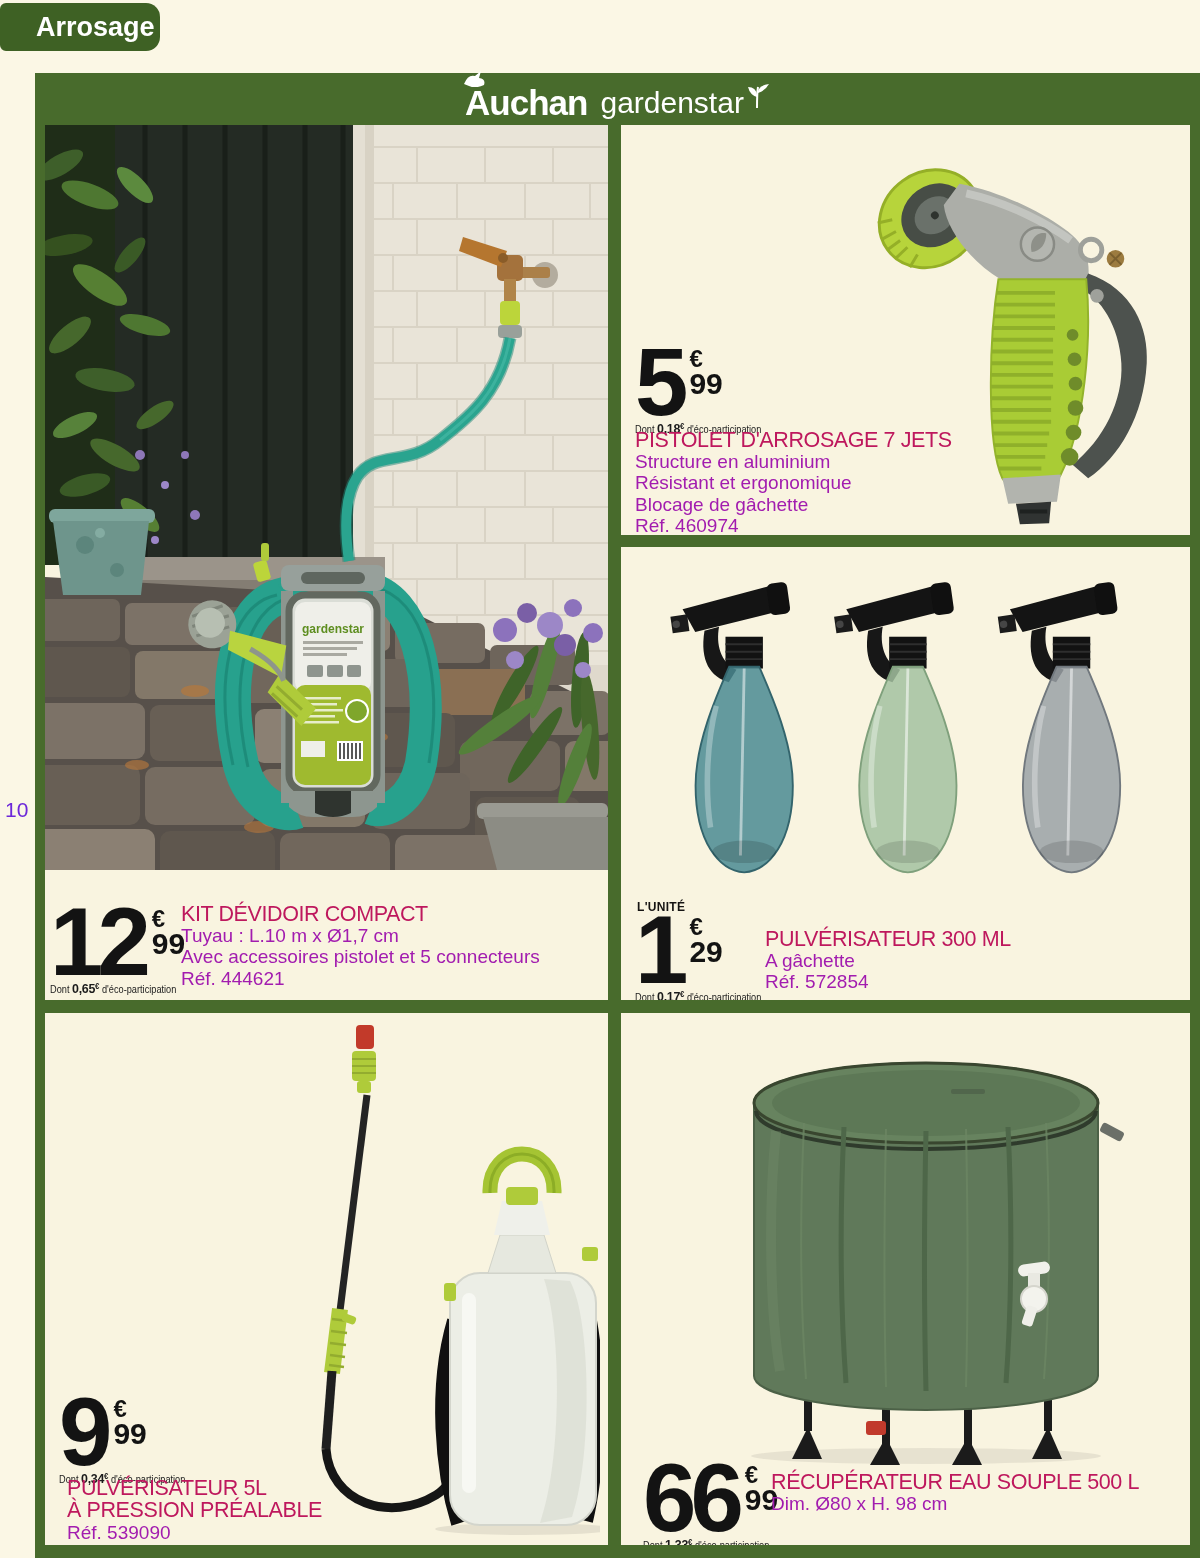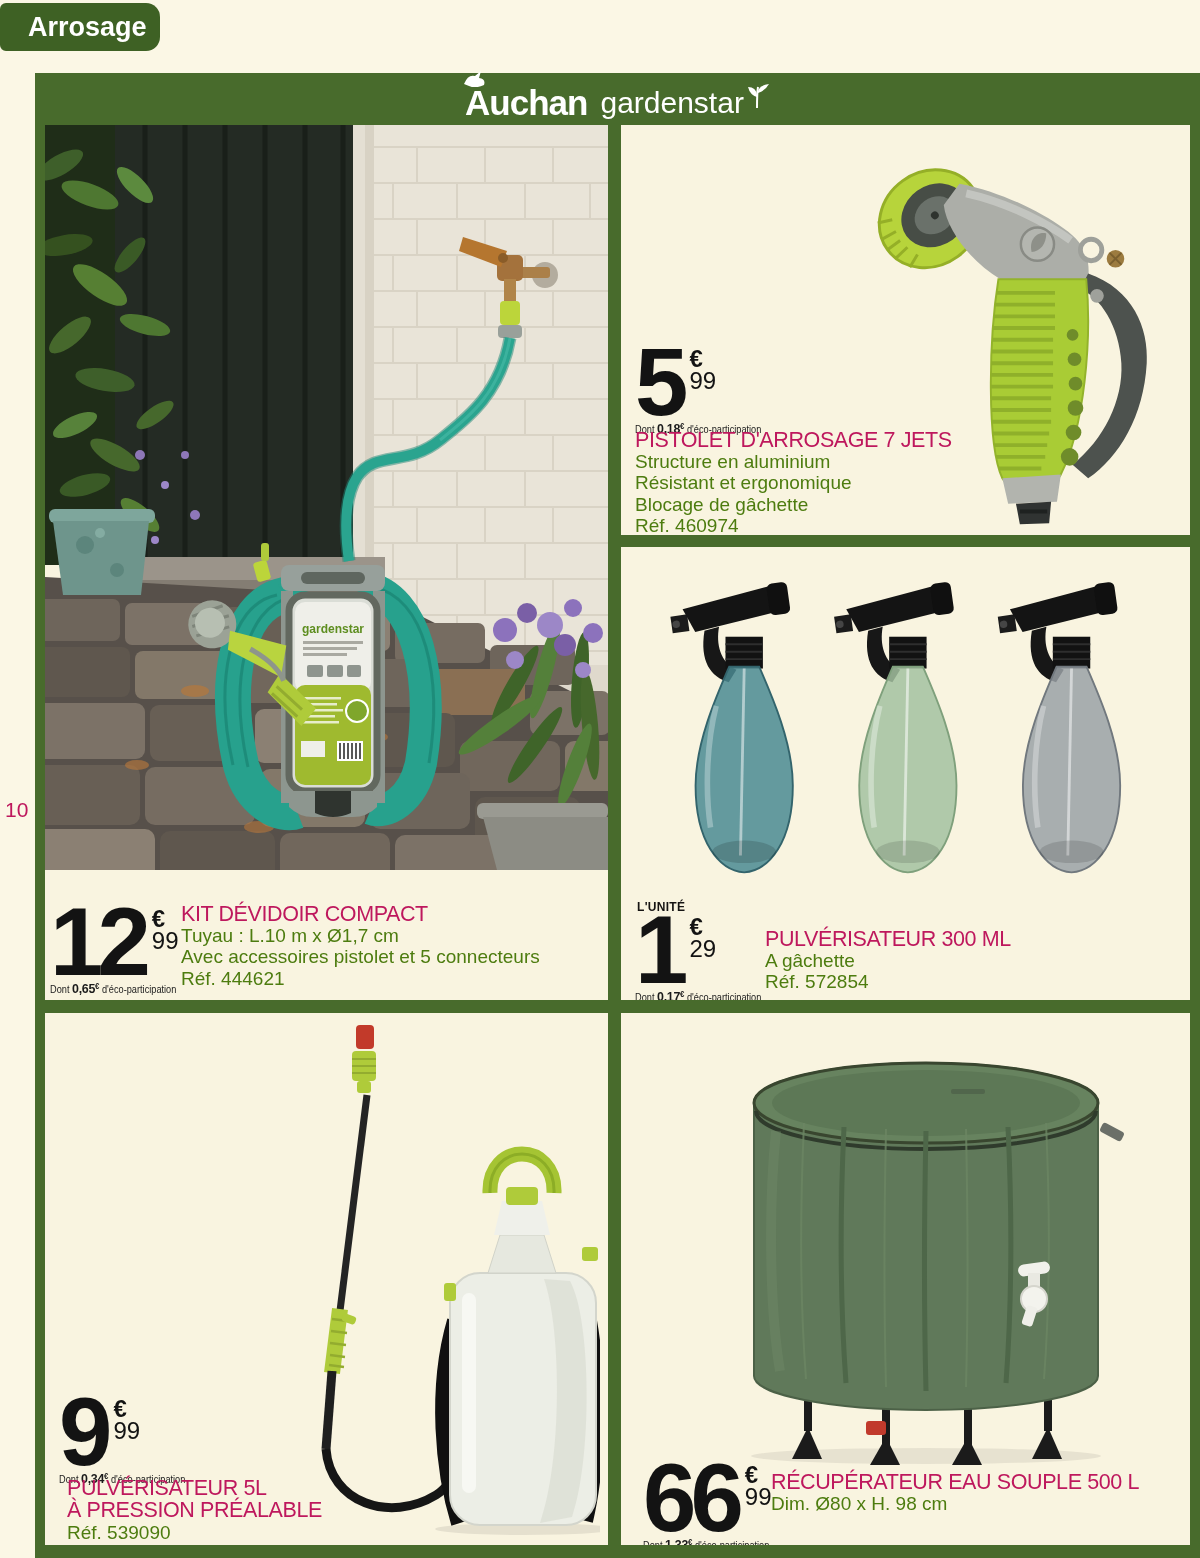--- a/index.html
+++ b/index.html
@@ -1,22 +1,22 @@
 <!DOCTYPE html>
 <html><head>
 <meta charset="utf-8">
 <style>
   html,body{margin:0;padding:0}
   body{width:1200px;height:1558px;position:relative;background:#FBF7E5;
        font-family:"Liberation Sans",sans-serif;color:#161413;overflow:hidden}
   .frame{position:absolute;left:35px;top:73px;width:1165px;height:1485px;background:#486B2C}
   .badge{position:absolute;left:0;top:3px;width:160px;height:48px;background:#3E6124;
          border-radius:6px 14px 14px 6px;color:#fff;font-size:27px;font-weight:bold;
-         display:flex;align-items:center;padding-left:28px;box-sizing:border-box}
-  .pagenum{position:absolute;left:5px;top:798px;font-size:21px;color:#be185d}
+         display:flex;align-items:center;padding-left:36px;box-sizing:border-box}
+  .pagenum{position:absolute;left:5px;top:798px;font-size:21px;color:#6d28d9}
 
   .header{position:absolute;left:0;top:0;width:100%;height:52px;display:flex;
           align-items:center;justify-content:center;color:#fff}
   .brand-auchan-wrap{position:relative;display:inline-block;padding-top:6px}
   .brand-auchan{font-size:35px;font-weight:bold;letter-spacing:-1px;line-height:1}
   .bird{position:absolute;left:-3px;top:-9px}
   .brand-garden{font-size:30px;font-weight:400;margin-left:13px;letter-spacing:0;padding-top:8px}
   .leaf{margin-left:2px;margin-top:-6px}
 
   .panel{position:absolute;background:#F9F4E0;overflow:hidden}
@@ -25,29 +25,29 @@
   .p-bottles{left:586px;top:474px; width:569px;height:453px}
   .p-sprayer{left:10px; top:940px; width:563px;height:532px}
   .p-barrel {left:586px;top:940px; width:569px;height:532px}
 
   .abs{position:absolute}
 
   .price{display:flex;align-items:flex-start;color:#131313}
   .price .int{font-size:96px;font-weight:700;letter-spacing:-6px;line-height:.72;margin-right:7px}
   .price .col{display:flex;flex-direction:column;margin-top:1px}
   .price .cur{font-size:24px;font-weight:700;line-height:.9}
-  .price .cts{font-size:24px;font-weight:400;line-height:.95}
+  .price .cts{font-size:30px;font-weight:700;line-height:.95}
   .eco{margin-top:5px;font-size:10px;white-space:nowrap;transform:scaleX(.92);
        transform-origin:left;color:#1b1b1b}
   .eco b{font-size:13.5px;letter-spacing:-.3px}
   .eco sup{font-size:8.5px;font-weight:bold}
   .unit{font-size:12px;font-weight:700;letter-spacing:.3px}
 
   .desc .t{font-size:21.5px;font-weight:400;line-height:1.04;letter-spacing:-.4px;color:#be185d}
-  .desc .d,.desc .r{font-size:19px;line-height:1.11;color:#4d7c0f}
+  .desc .d,.desc .r{font-size:19px;line-height:1.11;color:#a21caf}
   svg{display:block}
 </style>
 </head>
 <body>
 
 <div class="badge">
   <span>Arrosage</span>
 </div>
 <div class="pagenum">10</div>
 

